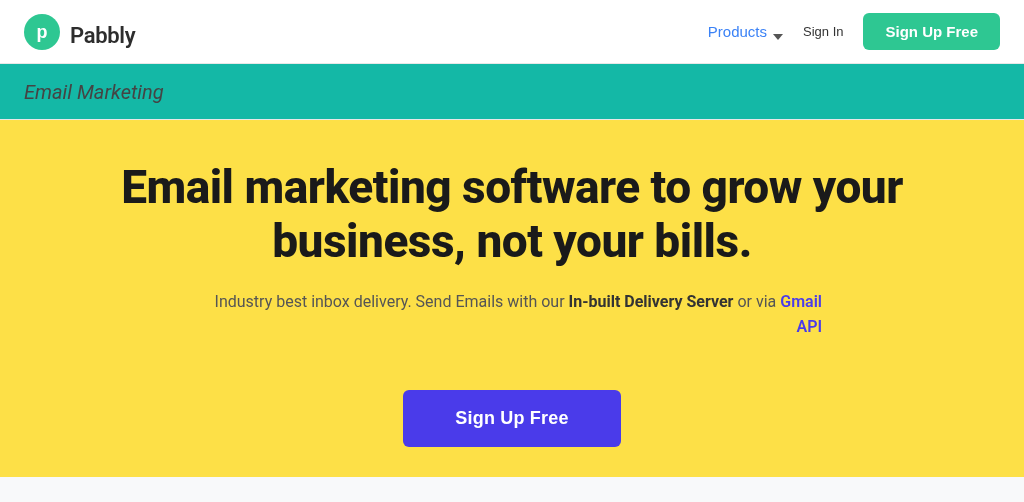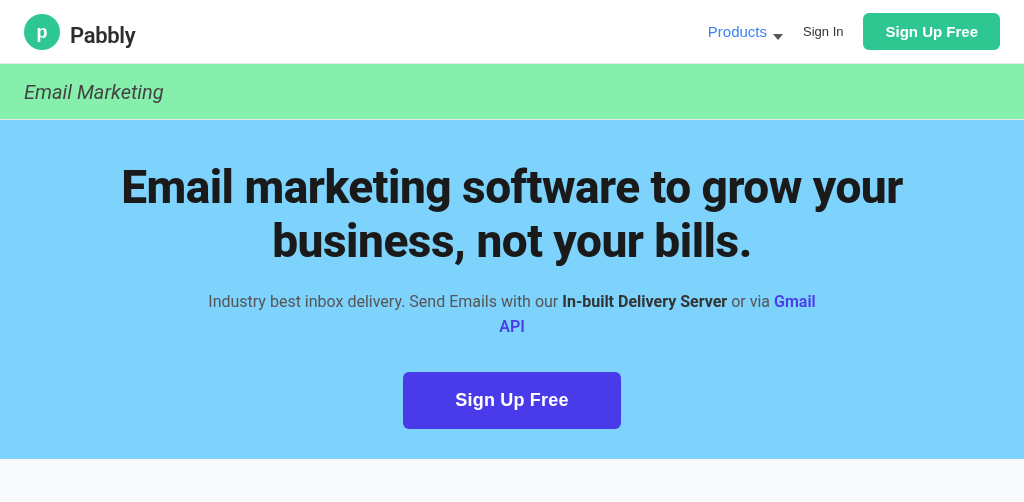--- a/index.html
+++ b/index.html
@@ -88,21 +88,21 @@
       border: none;
       border-radius: 6px;
       padding: 10px 22px;
       font-size: 15px;
       font-weight: 700;
       cursor: pointer;
     }
 
     
     .sub-nav {
-      background: #86efac;
+      background: #14b8a6;
       border-bottom: 1px solid #e8e8e8;
       display: flex;
       align-items: center;
       justify-content: space-between;
       padding: 0 24px;
       height: 56px;
     }
 
     .sub-nav-title {
       font-size: 20px;
@@ -121,21 +121,21 @@
       font-size: 15px;
       color: #333;
       cursor: pointer;
       font-weight: 400;
       background: none;
       border: none;
     }
 
     
     .hero {
-      background: #7dd3fc;
+      background: #fde047;
       display: flex;
       flex-direction: column;
       align-items: center;
       justify-content: center;
       padding: 40px 24px 30px;
       text-align: center;
     }
 
     .hero-headline {
       font-size: 46px;
@@ -144,22 +144,23 @@
       line-height: 1.18;
       max-width: 820px;
       margin-bottom: 20px;
       letter-spacing: -0.5px;
     }
 
     .hero-subtext {
       font-size: 16px;
       color: #555;
       max-width: 620px;
-      margin-bottom: 32px;
+      margin-bottom: 50px;
       line-height: 1.6;
+      text-align: right;
     }
 
     .hero-subtext .bold {
       font-weight: 700;
       color: #333;
     }
 
     .hero-subtext .gmail-link {
       color: #4a3bea;
       font-weight: 600;

